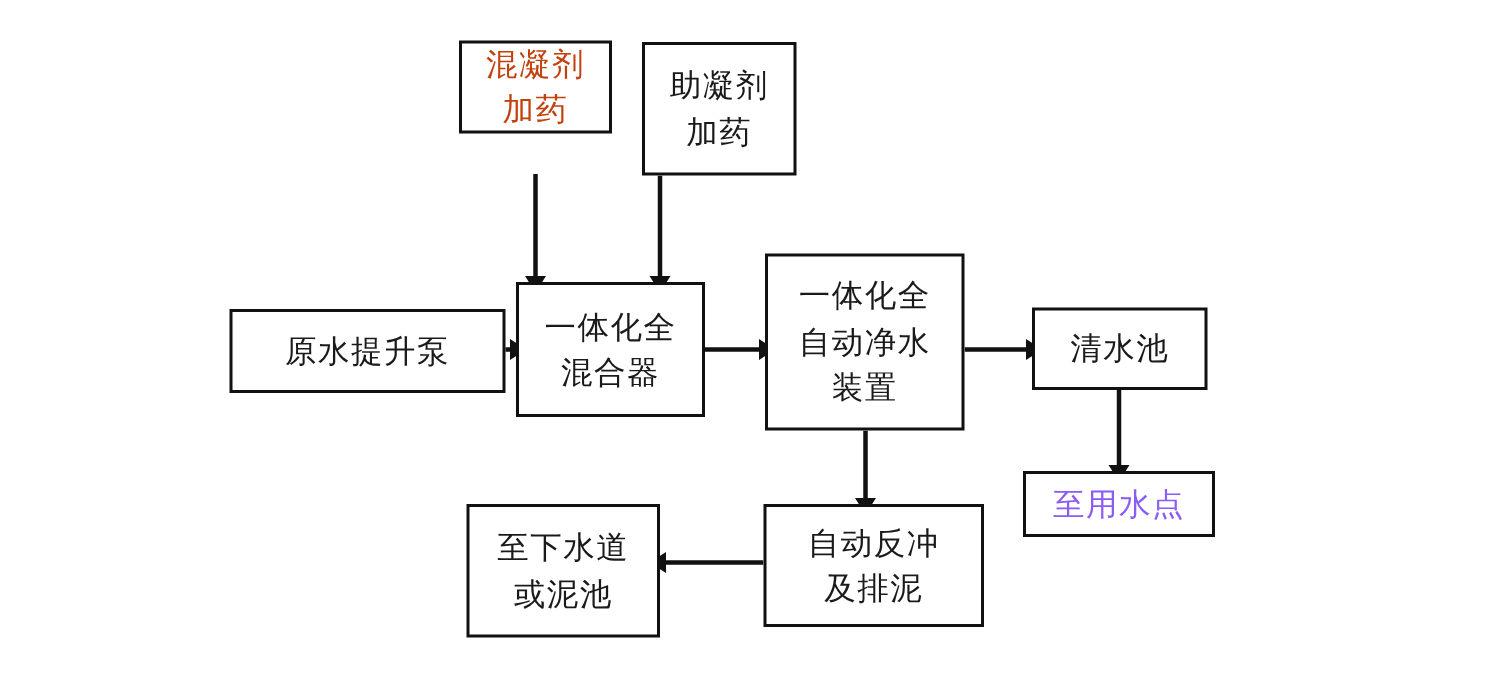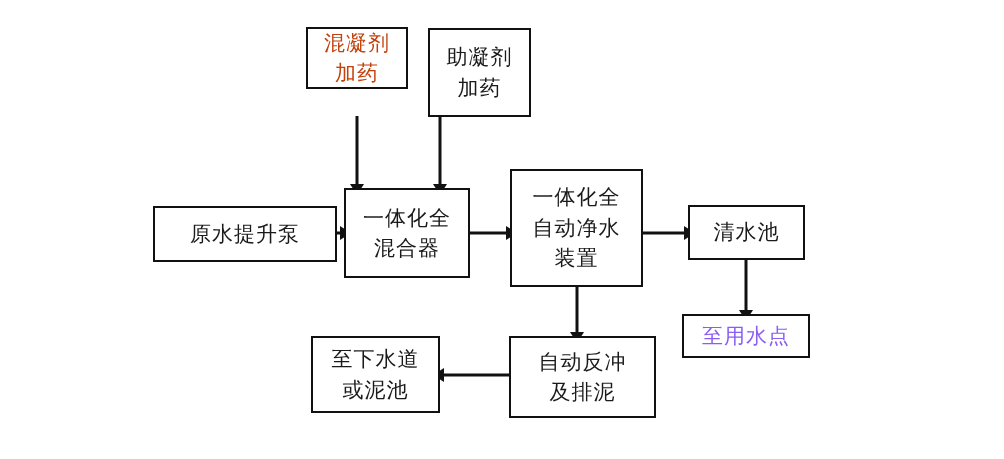--- a/index.html
+++ b/index.html
@@ -93,16 +93,16 @@
       <div class="node" style="left: 153px; top: 206px; width: 184px; height: 56px; border-color: rgb(17, 17, 17); color: rgb(26, 26, 26);"><span class="label">原水提升泵</span></div>
       <div class="node" style="left: 344px; top: 188px; width: 126px; height: 90px; border-color: rgb(17, 17, 17); color: rgb(26, 26, 26);"><span class="label">一体化全
 混合器</span></div>
       <div class="node" style="left: 510px; top: 169px; width: 133px; height: 118px; border-color: rgb(17, 17, 17); color: rgb(26, 26, 26);"><span class="label">一体化全
 自动净水
 装置</span></div>
       <div class="node" style="left: 688px; top: 205px; width: 117px; height: 55px; border-color: rgb(17, 17, 17); color: rgb(26, 26, 26);"><span class="label">清水池</span></div>
       <div class="node" style="left: 682px; top: 314px; width: 128px; height: 44px; border-color: rgb(17, 17, 17); color: #8b5cf6;"><span class="label">至用水点</span></div>
       <div class="node" style="left: 509px; top: 336px; width: 147px; height: 82px; border-color: rgb(17, 17, 17); color: rgb(26, 26, 26);"><span class="label">自动反冲
 及排泥</span></div>
-      <div class="node" style="left: 311px; top: 336px; width: 129px; height: 77px; border-color: rgb(17, 17, 17); color: rgb(26, 26, 26);"><span class="label">至下水道
+      <div class="node" style="left: 311px; top: 336px; width: 129px; height: 89px; border-color: rgb(17, 17, 17); color: rgb(26, 26, 26);"><span class="label">至下水道
 或泥池</span></div>
     </div>
 </div>
 
 </body></html>

